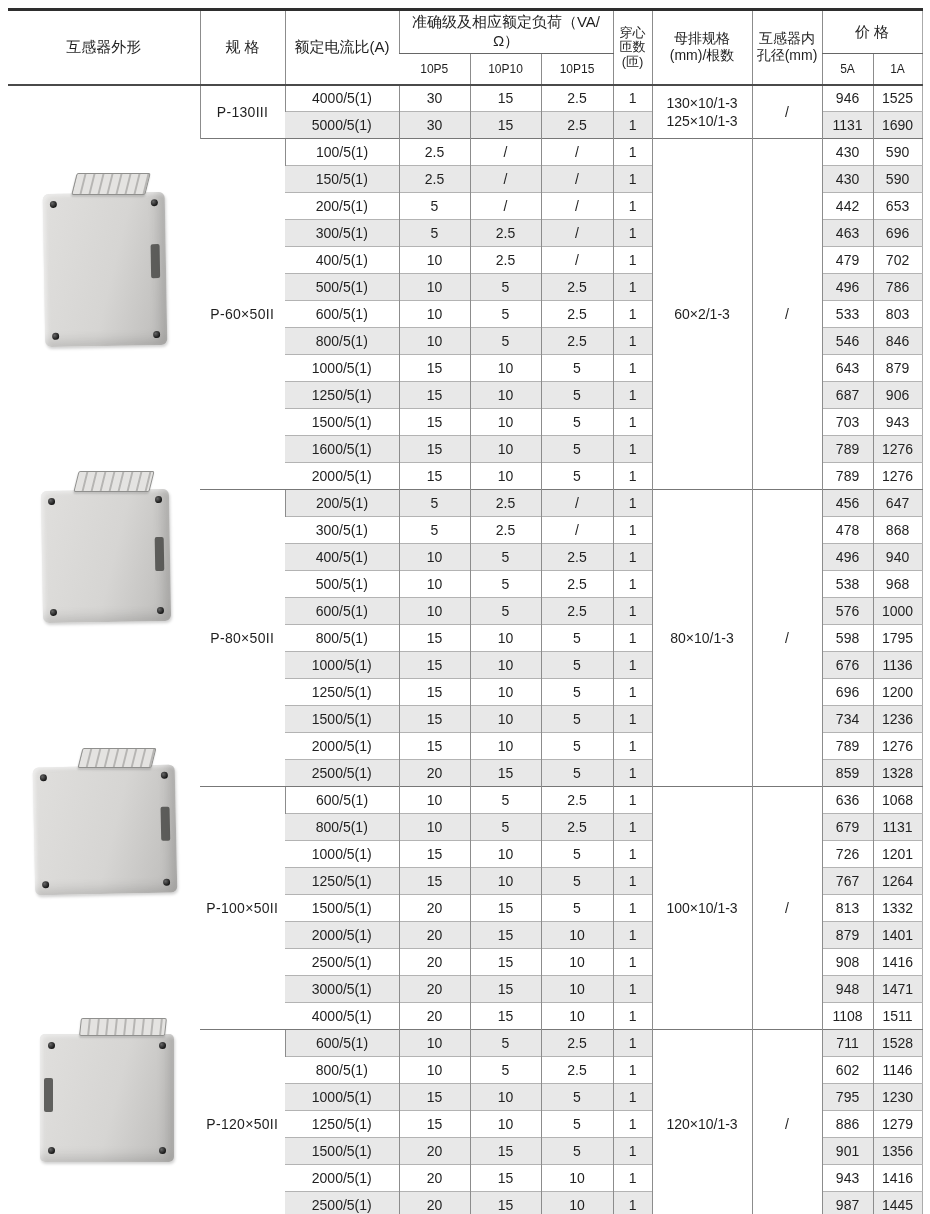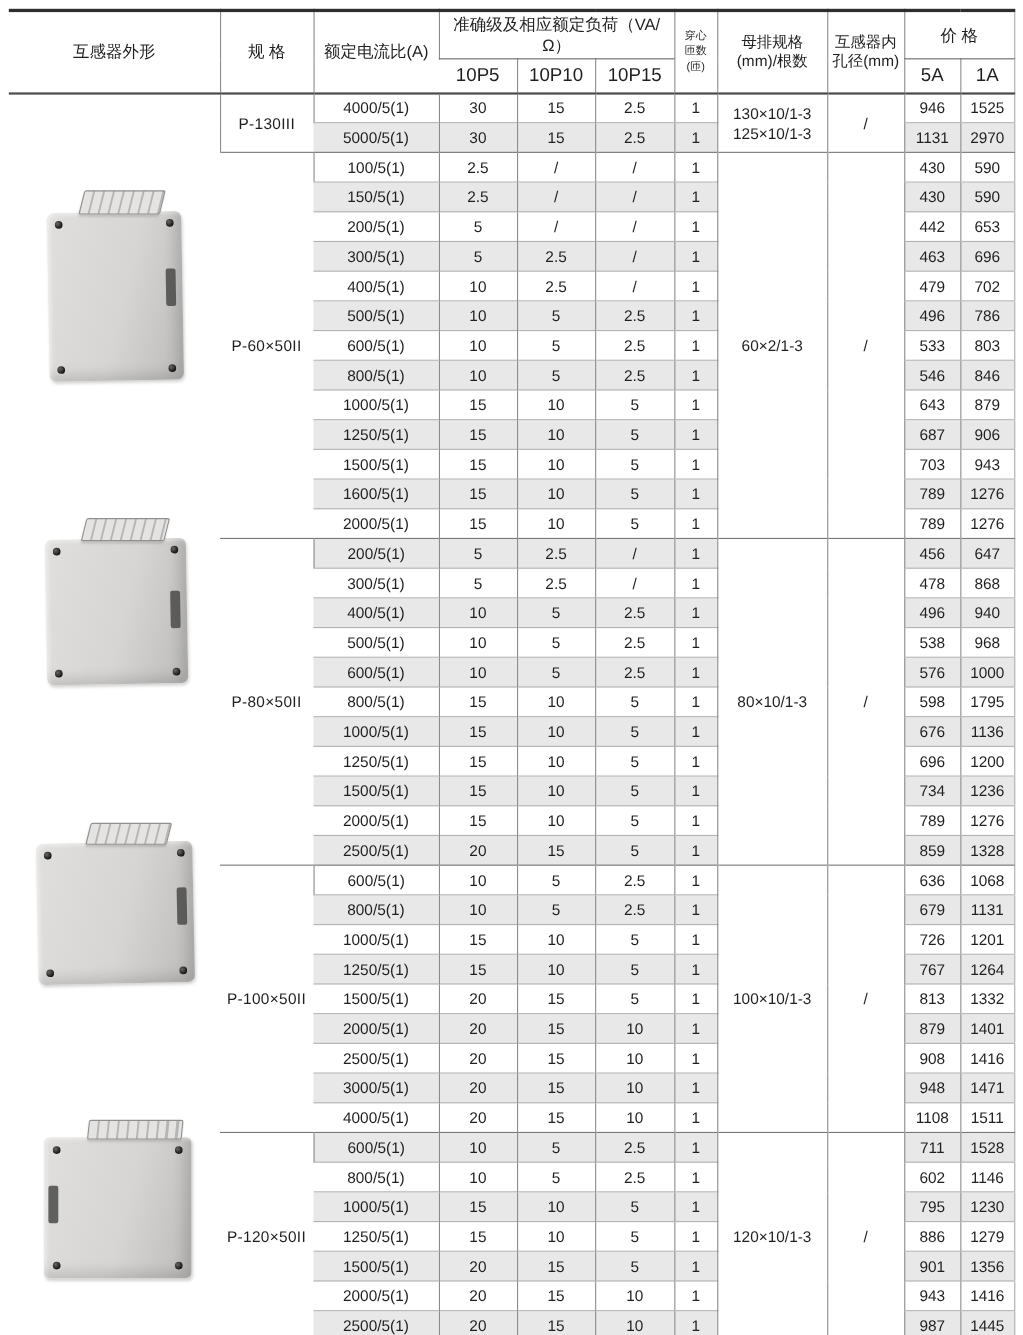--- a/index.html
+++ b/index.html
@@ -40,24 +40,24 @@
   col.c-1a{width:49px}
 
   thead th{
     font-weight:normal;font-size:15px;text-align:center;vertical-align:middle;
     border-left:1px solid var(--rule-col);
     border-bottom:1px solid #666;
     padding:2px 0;
   }
   thead tr.h1{height:34px}
   thead tr.h2{height:31px}
-  thead tr.h2 th{font-size:17px}
+  thead tr.h2 th{font-size:12px}
   thead th:first-child{border-left:none}
   thead tr:last-child th, thead th[rowspan]{border-bottom:2px solid var(--rule-head);}
-  th .small-lines{font-size:10px;line-height:14.5px}
+  th .small-lines{font-size:13px;line-height:14.5px}
   th .two-lines{font-size:14px;line-height:17px}
 
   tbody td{
     font-size:14px;text-align:center;vertical-align:middle;
     border-left:1px solid var(--rule-col);
     border-top:1px solid var(--rule-row);
     padding:0;
   }
   tbody td:first-child{border-left:none}
   tbody tr{height:27px}
@@ -233,21 +233,21 @@
           <td class="sh">946</td>
           <td class="sh">1525</td>
         </tr>
         <tr class="shaded ">
           <td class="sh">5000/5(1)</td>
           <td class="sh">30</td>
           <td class="sh">15</td>
           <td class="sh">2.5</td>
           <td class="sh">1</td>
           <td class="sh">1131</td>
-          <td class="sh">2970</td>
+          <td class="sh">1690</td>
         </tr>
         <tr class="group-start">
           <td class="merged spec-cell" rowspan="13">P-60×50II</td>
           <td class="sh">100/5(1)</td>
           <td class="sh">2.5</td>
           <td class="sh">/</td>
           <td class="sh">/</td>
           <td class="sh">1</td>
           <td class="merged busbar-cell" rowspan="13">
             <div>60×2/1-3</div>

